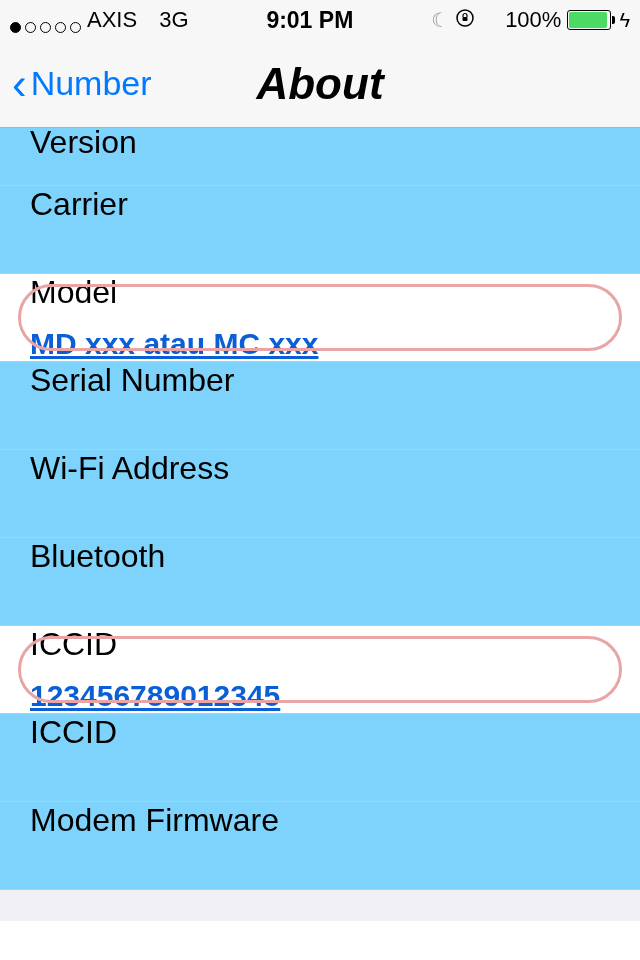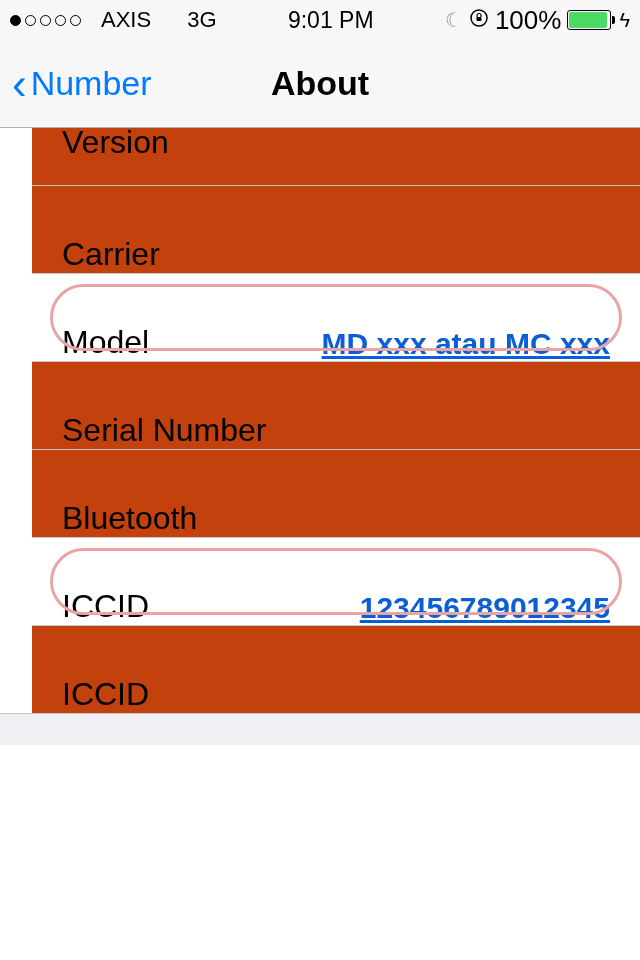--- a/index.html
+++ b/index.html
@@ -12,65 +12,66 @@
     }
     .status-bar {
       height: 40px;
       display: flex;
       align-items: center;
       justify-content: space-between;
       padding: 0 10px;
       font-size: 22px;
       background: #f7f7f7;
     }
-    .status-left { display: flex; align-items: center; gap: 16px; }
+    .status-left { display: flex; align-items: flex-end; gap: 2px; }
     .signal-dots { display: flex; gap: 4px; align-items: center; }
     .signal-dots span { width: 11px; height: 11px; border-radius: 50%; border: 1.5px solid #000; }
     .signal-dots .filled { background: #000; }
     .carrier-name { font-size: 22px; margin-left: 4px; }
     .network-type { font-size: 22px; margin-left: 20px; }
-    .status-time { font-weight: 400; font-size: 23px; }
+    .status-time { font-weight: 700; font-size: 23px; }
     .status-right { display: flex; align-items: center; gap: 6px; }
     .moon-icon { font-size: 20px; color: #999; }
     .lock-icon { font-size: 18px; }
-    .battery-pct { font-size: 26px; }
+    .battery-pct { font-size: 22px; margin-left: 24px; }
     .battery { display: inline-block; width: 44px; height: 20px; border: 1.5px solid #000; border-radius: 3px; position: relative; }
     .battery::after { content: ""; position: absolute; right: -5px; top: 5px; width: 3px; height: 8px; background: #000; border-radius: 0 2px 2px 0; }
     .battery-fill { position: absolute; left: 1px; top: 1px; bottom: 1px; width: 38px; background: #4cd964; border-radius: 2px; }
     .bolt { font-size: 20px; margin-left: 2px; }
 
     .nav-bar {
       height: 88px;
       background: #f7f7f8;
       border-bottom: 1px solid #b2b2b2;
       display: flex;
       align-items: center;
       position: relative;
       padding: 0 12px;
     }
     .back-btn { display: flex; align-items: center; gap: 4px; color: #007aff; font-size: 34px; font-weight: 300; }
     .back-chevron { font-size: 44px; line-height: 1; font-weight: 300; }
-    .nav-title { position: absolute; left: 50%; transform: translateX(-50%); font-size: 34px; font-weight: 600; }
+    .nav-title { position: absolute; left: 50%; transform: translateX(-50%); font-size: 44px; font-weight: 600; font-style: italic; }
 
-    .list { background: #c2410c; margin-left: 32px; }
+    .list { background: #7dd3fc; }
     .row {
       height: 88px;
       display: flex;
-      align-items: flex-end;
+      align-items: flex-start;
       justify-content: space-between;
       padding: 0 30px;
       border-bottom: 1px solid #c8c7cc;
       position: relative;
     }
     .row:first-child { height: 58px; align-items: flex-start; padding-top: 0; }
     .row:first-child .row-label { margin-top: -4px; }
     .row-label { font-size: 32px; font-weight: 400; color: #000; }
     .row-value { font-size: 30px; font-weight: 700; color: #0a5fd6; text-decoration: underline; }
     .row.highlighted {
       background: #fff;
+      flex-direction: column;
     }
     .highlight-oval {
       position: absolute;
       left: 18px;
       right: 18px;
       top: 10px;
       bottom: 10px;
       border: 3px solid #e9a5a5;
       border-radius: 34px;
       pointer-events: none;
@@ -134,33 +135,41 @@
     <div class="highlight-oval"></div>
     <span class="row-label">Model</span>
     <span class="row-value">MD xxx atau MC xxx</span>
   </div>
 
   <div class="row">
     <span class="row-label">Serial Number</span>
     <span class="row-value"></span>
   </div>
 
+  <div class="row">
+    <span class="row-label">Wi-Fi Address</span>
+    <span class="row-value"></span>
+  </div>
 
   <div class="row">
     <span class="row-label">Bluetooth</span>
     <span class="row-value"></span>
   </div>
 
   <div class="row highlighted">
     <div class="highlight-oval"></div>
     <span class="row-label">ICCID</span>
     <span class="row-value">123456789012345</span>
   </div>
 
   <div class="row">
     <span class="row-label">ICCID</span>
     <span class="row-value"></span>
   </div>
 
+  <div class="row">
+    <span class="row-label">Modem Firmware</span>
+    <span class="row-value"></span>
+  </div>
 
 </div>
 
 <div class="footer-spacer"></div>
 
 </body></html>

